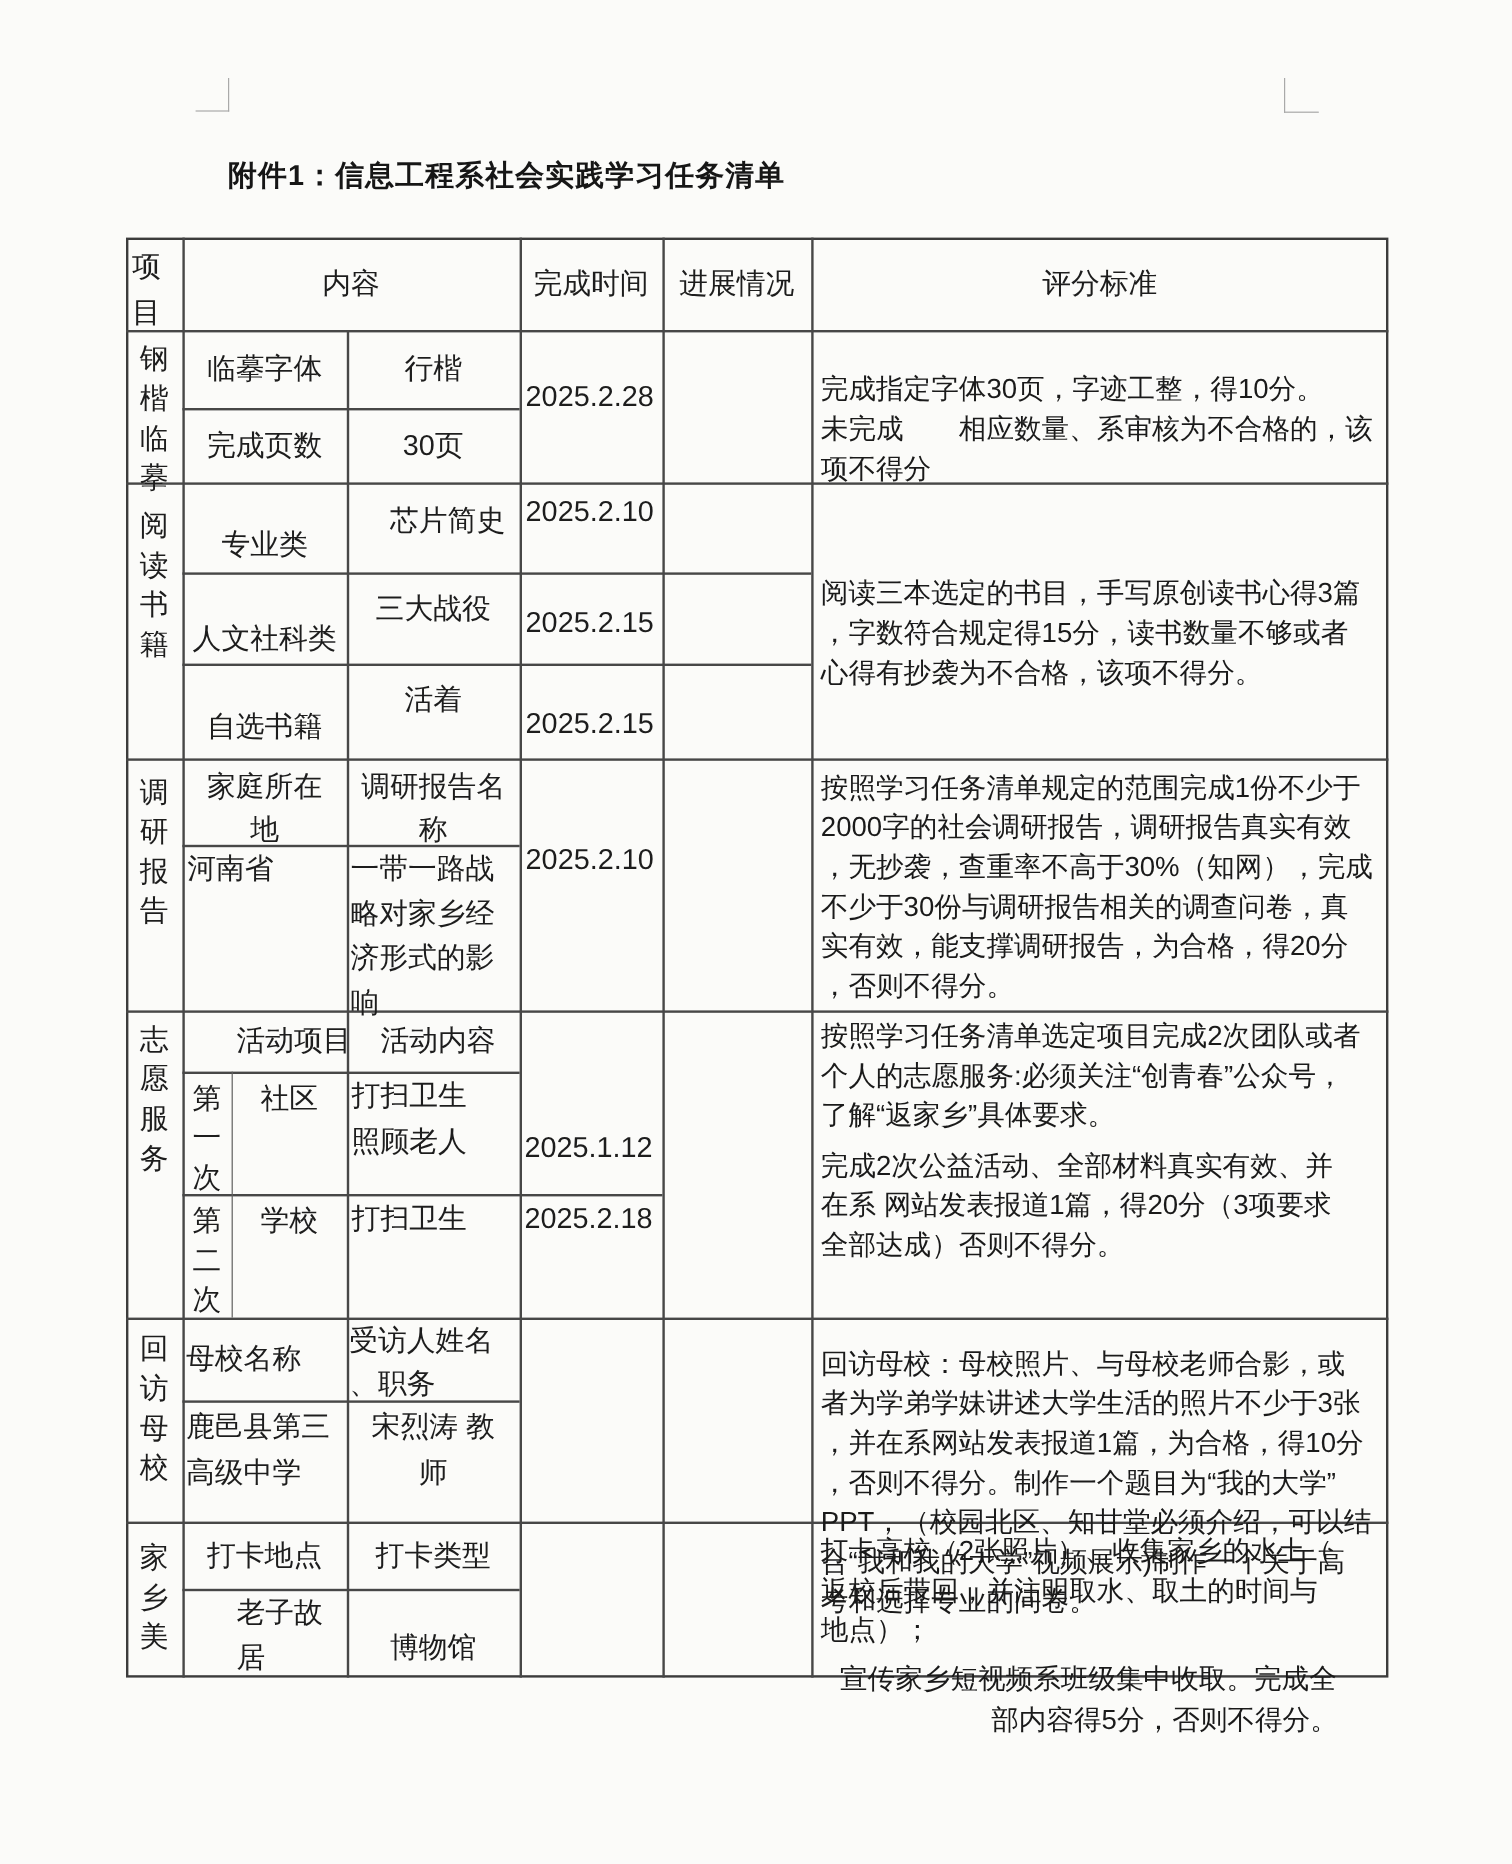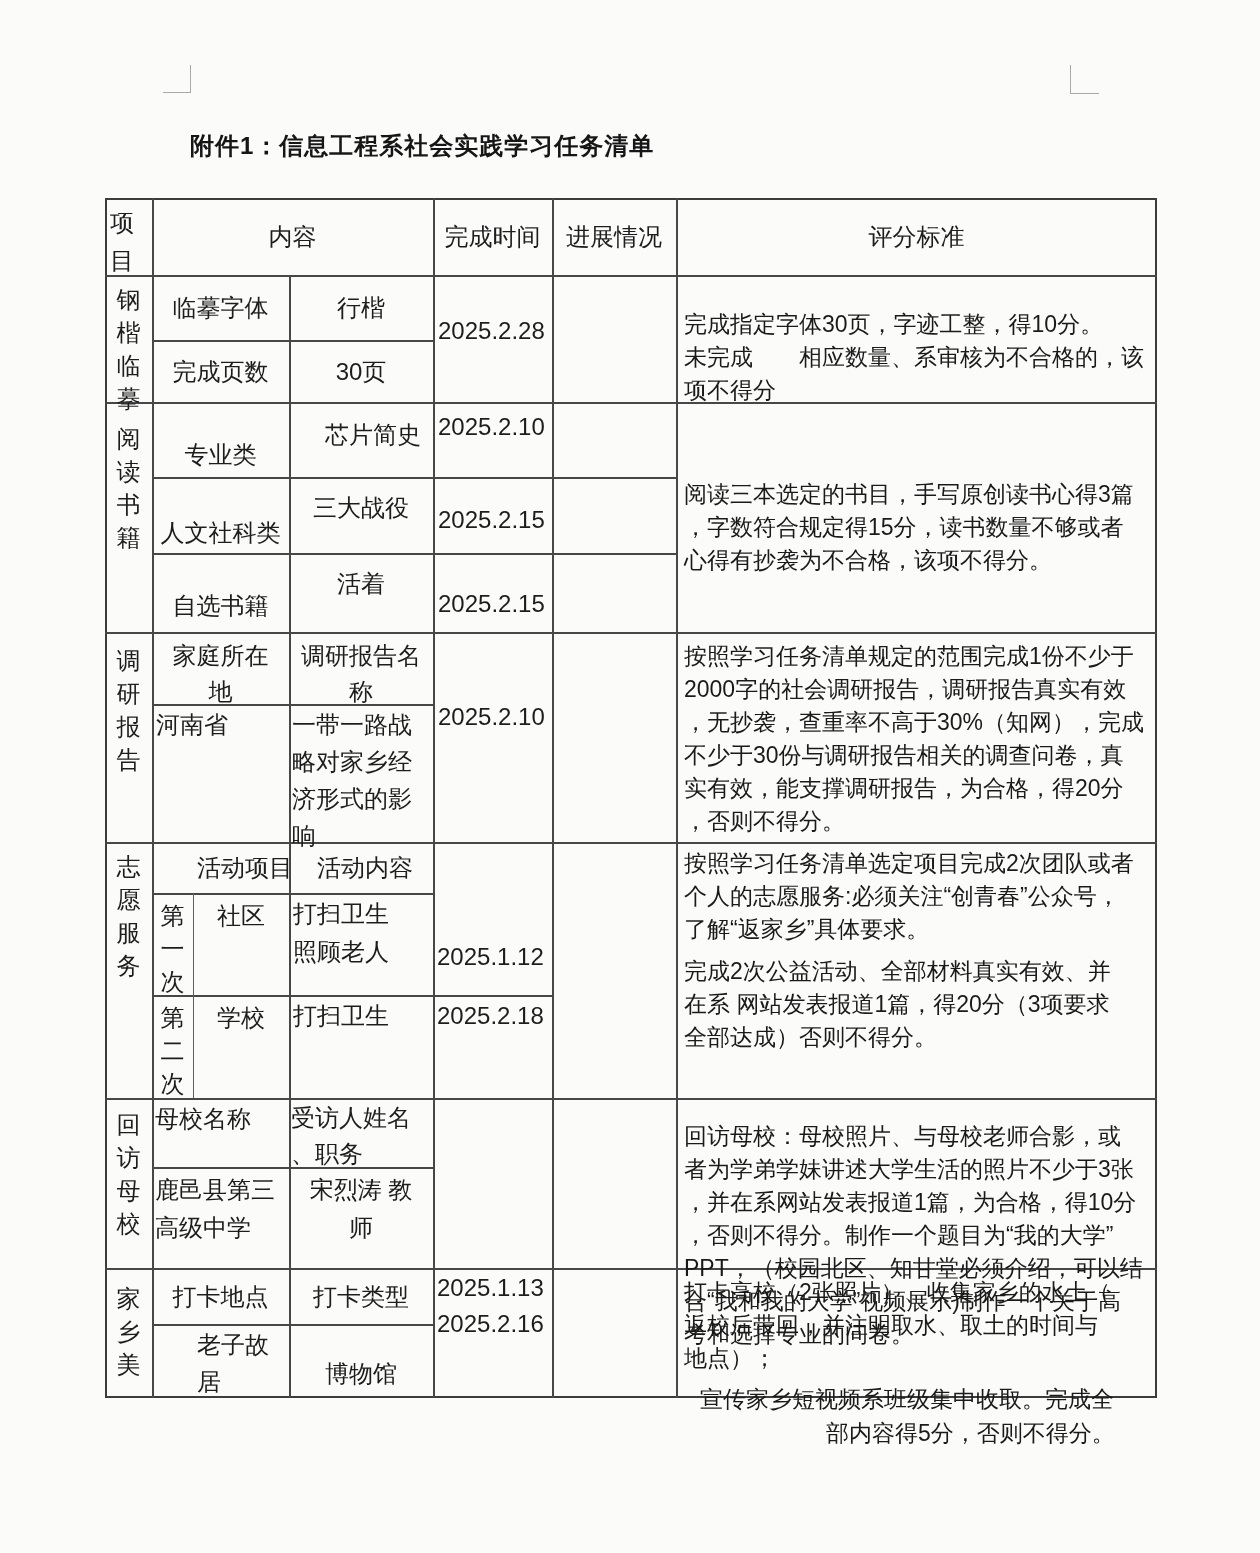--- a/index.html
+++ b/index.html
@@ -154,21 +154,21 @@
 个人的志愿服务:必须关注“创青春”公众号，
 了解“返家乡”具体要求。</div>
   <div class="crit" style="left:684px;top:955px;">完成2次公益活动、全部材料真实有效、并
 在系 网站发表报道1篇，得20分（3项要求
 全部达成）否则不得分。</div>
 
   <div class="vlabel" style="left:105px;top:1098px;width:47px;height:170px;padding-top:10px;">回
 访
 母
 校</div>
-  <div class="cell" style="left:152px;top:1098px;width:137px;height:69px;padding-left:3px;padding-top:2px;">母校名称</div>
+  <div class="cell" style="left:152px;top:1098px;width:137px;height:69px;padding-left:3px;padding-top:16px;">母校名称</div>
   <div class="cell" style="left:289px;top:1098px;width:144px;height:80px;padding-left:2px;line-height:36px;padding-top:2px;">受访人姓名
 、职务</div>
   <div class="cell" style="left:152px;top:1167px;width:137px;height:101px;padding-left:3px;padding-top:4px;line-height:38px;">鹿邑县第三
 高级中学</div>
   <div class="cell ctr" style="left:289px;top:1167px;width:144px;height:101px;padding-top:4px;line-height:38px;">宋烈涛 教
 师</div>
   <div class="crit" style="left:684px;top:1120px;">回访母校：母校照片、与母校老师合影，或
 者为学弟学妹讲述大学生活的照片不少于3张
 ，并在系网站发表报道1篇，为合格，得10分
 ，否则不得分。制作一个题目为“我的大学”
@@ -177,21 +177,19 @@
 考和选择专业的问卷。</div>
 
   <div class="vlabel" style="left:105px;top:1268px;width:47px;height:130px;padding-top:14px;">家
 乡
 美</div>
   <div class="cell ctr mid" style="left:152px;top:1268px;width:137px;height:56px;text-align:right;">打卡地点</div>
   <div class="cell ctr mid" style="left:289px;top:1268px;width:144px;height:56px;">打卡类型</div>
   <div class="cell" style="left:152px;top:1324px;width:137px;height:74px;padding-left:45px;padding-top:2px;">老子故
 居</div>
   <div class="cell ctr end" style="left:289px;top:1324px;width:144px;height:74px;padding-bottom:6px;">博物馆</div>
-  <div class="cell" style="left:433px;top:1268px;width:119px;height:130px;padding-left:4px;padding-top:2px;line-height:36px;">2025.1.13
-2025.2.16</div>
   <div class="crit" style="left:684px;top:1276px;">打卡高校（2张照片）、收集家乡的水土（
 返校后带回，并注明取水、取土的时间与
 地点）；</div>
   <div class="crit" style="left:700px;top:1383px;">宣传家乡短视频系班级集中收取。完成全</div>
   <div class="crit" style="left:826px;top:1417px;">部内容得5分，否则不得分。</div>
 
 </div>
 
 </body></html>

